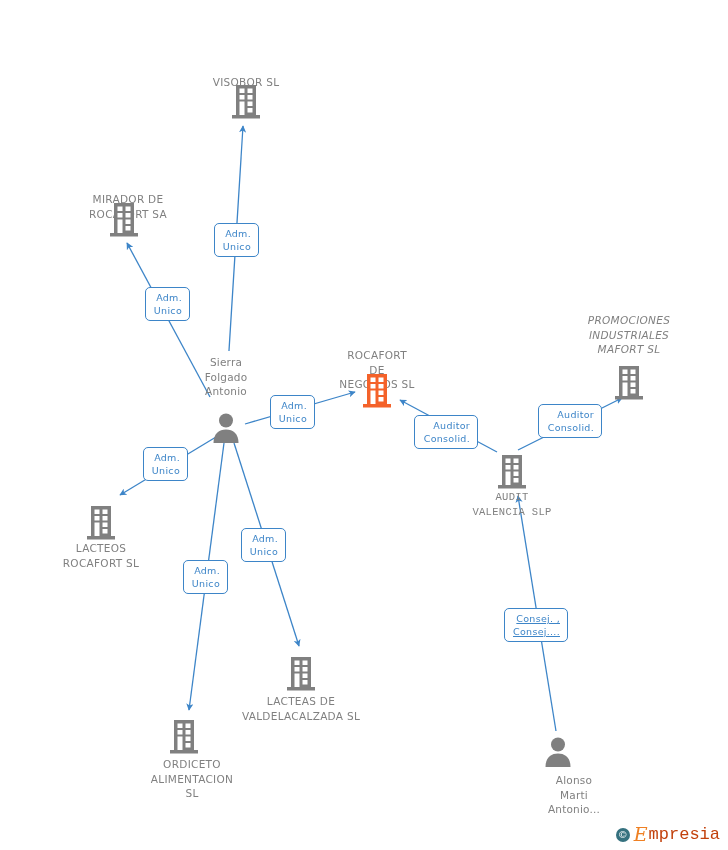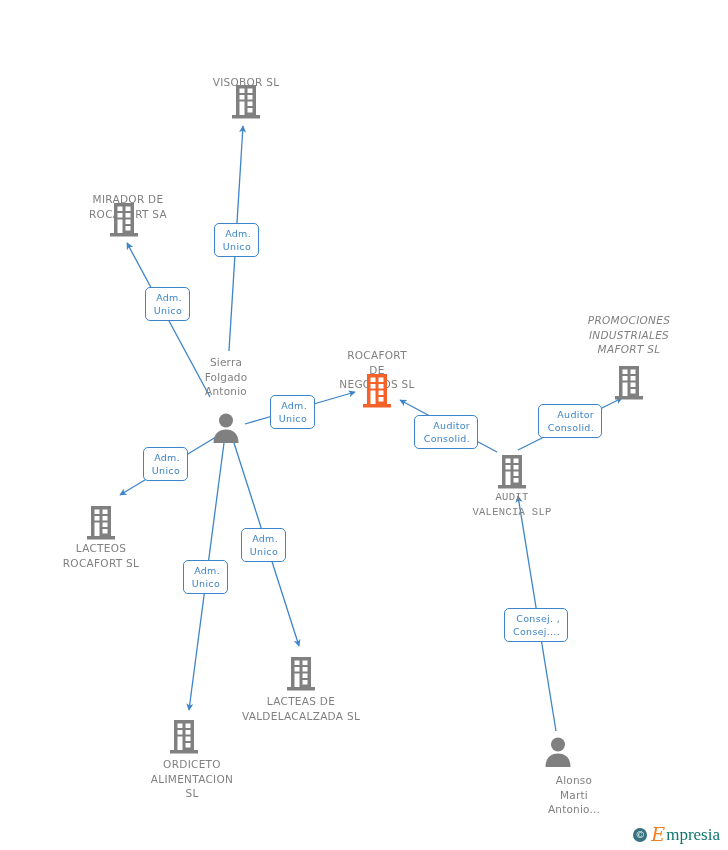--- a/index.html
+++ b/index.html
@@ -78,23 +78,23 @@
     font-family: "DejaVu Serif", serif;
   }
   .wm-e {
     font-family: "DejaVu Serif", serif;
     font-style: italic;
     font-size: 19px;
     color: #ef8023;
     line-height: 19px;
   }
   .wm-rest {
-    font-family: Liberation Serif, serif;
+    font-family: Liberation Mono, monospace;
     font-size: 17px;
-    color: #0f766e;
+    color: #c2410c;
     line-height: 19px;
     margin-left: -3px;
   }
 </style>
 </head>
 <body>
 
 <div id="canvas">
 
   <svg id="edge-layer" viewBox="0 0 728 850" width="728" height="850" xmlns="http://www.w3.org/2000/svg">
@@ -296,21 +296,21 @@
       <div class="edge-label" style="left: 143px; top: 447px; width: 45px; height: 34px;">Adm.
 Unico</div>
       <div class="edge-label" style="left: 241px; top: 528px; width: 45px; height: 34px;">Adm.
 Unico</div>
       <div class="edge-label" style="left: 183px; top: 560px; width: 45px; height: 34px;">Adm.
 Unico</div>
       <div class="edge-label" style="left: 414px; top: 415px; width: 64px; height: 34px;">Auditor
 Consolid.</div>
       <div class="edge-label" style="left: 538px; top: 404px; width: 64px; height: 34px;">Auditor
 Consolid.</div>
-      <div class="edge-label" style="left: 504px; top: 608px; width: 64px; height: 34px;">Consej. ,
+      <div class="edge-label" style="left: 504px; top: 608px; width: 64px; height: 34px; text-decoration: underline;">Consej. ,
 Consej....</div>
     </div>
 
   <div id="watermark">
     <span class="wm-c">©</span>
     <span class="wm-e">E</span>
     <span class="wm-rest">mpresia</span>
   </div>
 
 </div>

